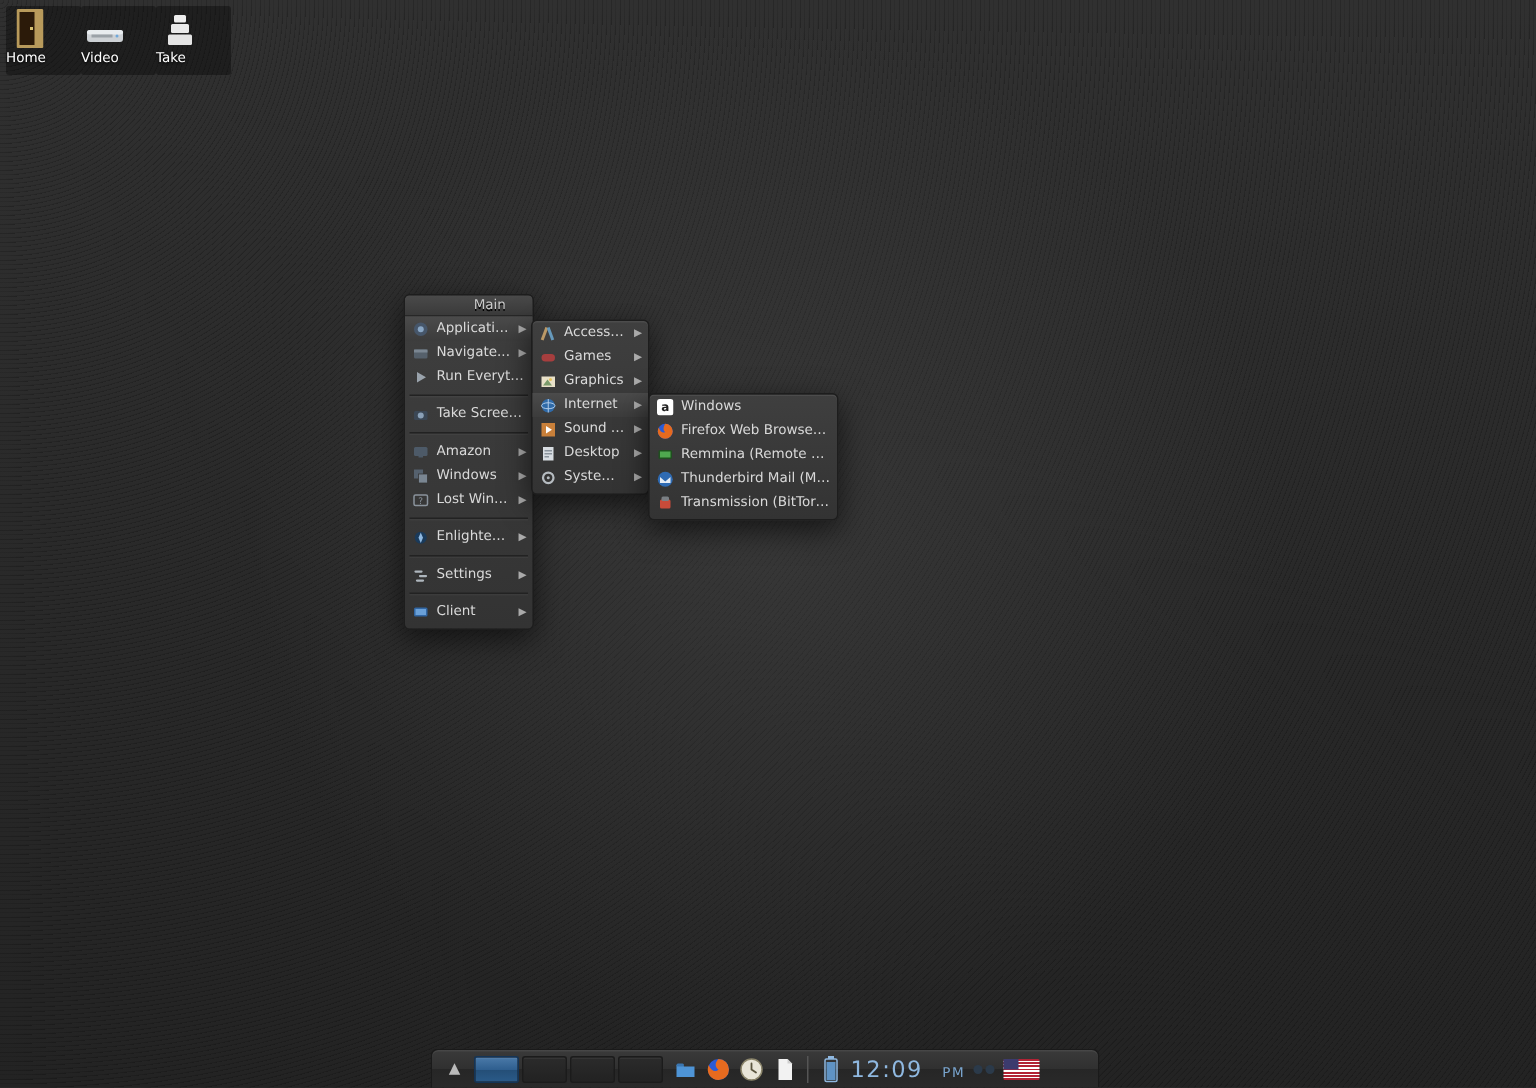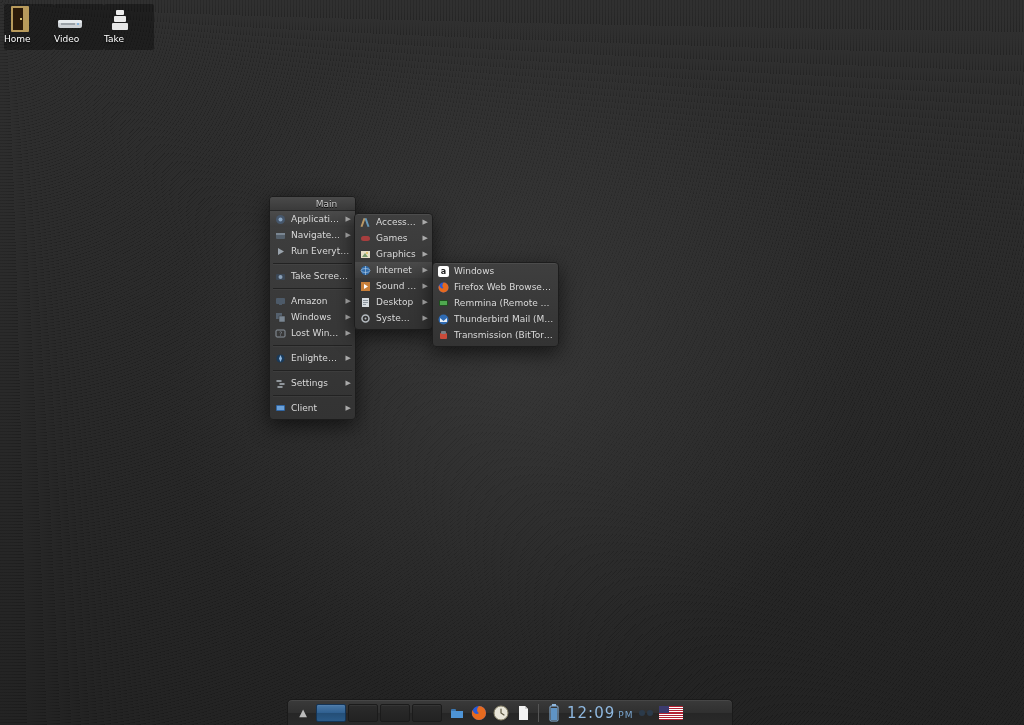--- a/index.html
+++ b/index.html
@@ -122,21 +122,21 @@
   }
   .pager.active {
     background: linear-gradient(#4a79a8, #2f5f8f 50%, #244e76 51%, #2a5a88);
     border-color: #143456;
   }
   .shelf .clock {
     font-family: "DejaVu Sans", sans-serif;
     color: #8fb8e0;
     font-size: 15px;
     letter-spacing: 1px;
-    display:flex; align-items:baseline; gap:0;text-align:right;
+    display:flex; align-items:baseline; gap:10px;text-align:right;
   }
   .shelf .clock .ampm { font-size: 9px; color:#7aa6d0; margin-left:3px;}
   .flag {
     width: 24px; height: 14px;
     border-radius:1px;
     background: linear-gradient(#b22234 0 7.7%, #fff 7.7% 15.4%, #b22234 15.4% 23.1%, #fff 23.1% 30.8%, #b22234 30.8% 38.5%, #fff 38.5% 46.2%, #b22234 46.2% 53.8%, #fff 53.8% 61.5%, #b22234 61.5% 69.2%, #fff 69.2% 76.9%, #b22234 76.9% 84.6%, #fff 84.6% 92.3%, #b22234 92.3% 100%);
     position: relative;
   }
   .flag::before {
     content:'';

